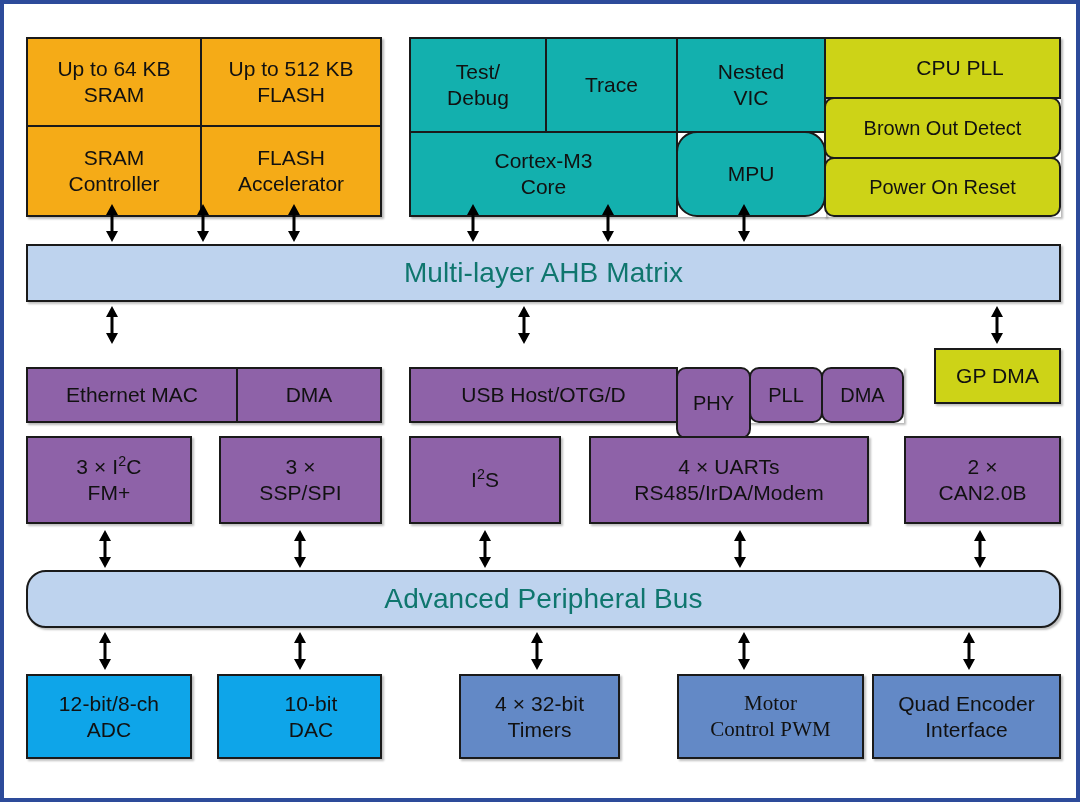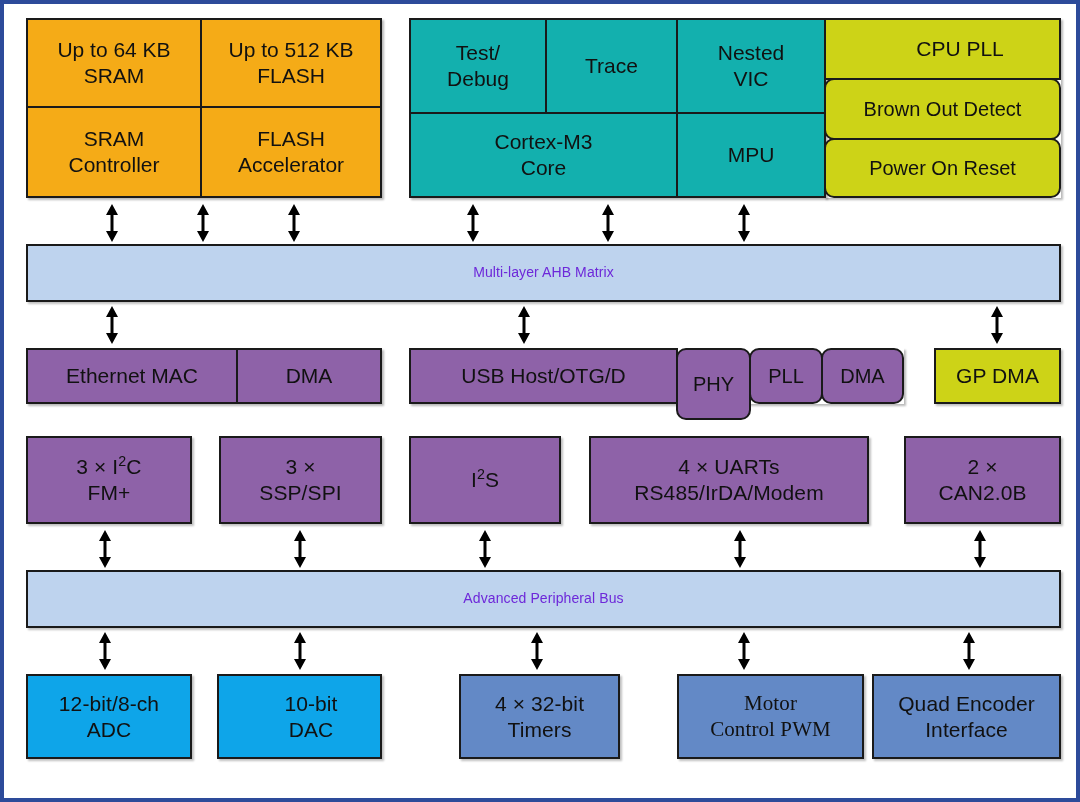--- a/index.html
+++ b/index.html
@@ -43,38 +43,39 @@
   .c-bus    { background: #bed3ee; }
   .c-purple { background: #8e62a8; }
   .c-darkteal { background: #0ea5e9; }
   .c-blue   { background: #6389c6; }
 
   
   .grp {
     position: absolute;
     box-sizing: border-box;
     box-shadow: 2px 2px 2px rgba(0,0,0,0.28);
+    margin-top: 19px;
   }
   .cell {
     position: absolute;
     box-sizing: border-box;
     border: 2px solid #1a1a1a;
     display: flex;
     align-items: center;
     justify-content: center;
     text-align: center;
     color: #111111;
     font-size: 21px;
     line-height: 1.22;
   }
   .cell.small { font-size: 20px; border-radius: 10px; }
 
   .bus-label {
-    font-size: 14px;
-    color: #6d28d9;
+    font-size: 28px;
+    color: #0f766e;
   }
 
   
   .arrow {
     position: absolute;
     width: 14px;
   }
   .arrow svg { display: block; }
 </style>
 </head>
@@ -124,21 +125,21 @@
         <span>Nested</span><br>
         <span>VIC</span>
       </span>
     </div>
     <div class="cell c-teal" style="left:0; top:94px; width:269px; height:86px;">
       <span class="lbl">
         <span>Cortex-M3</span><br>
         <span>Core</span>
       </span>
     </div>
-    <div class="cell c-teal" style="left:267px; top:94px; width:150px; height:86px;">
+    <div class="cell c-teal" style="left:267px; top:94px; width:150px; height:86px;border-radius:21px;">
       <span class="lbl">MPU</span>
     </div>
   </div>
 
   <div class="grp" style="left:820px; top:14px; width:237px; height:180px;">
     <div class="cell c-lime" style="left:0; top:0; width:237px; height:62px;padding-left:35px;">
       <span class="lbl">CPU PLL</span>
     </div>
     <div class="cell c-lime small" style="left:0; top:60px; width:237px; height:62px;">
       <span class="lbl">Brown Out Detect</span>
@@ -280,21 +281,21 @@
     <svg width="14" height="38" viewBox="0 0 14 38">
         <path d="M7 0 L13 11 L8.5 11 L8.5 27 L13 27 L7 38 L1 27 L5.5 27 L5.5 11 L1 11 Z" fill="#000"></path>
       </svg>
   </div>
   <div class="arrow" style="left:969px; top:526px; height:38px;">
     <svg width="14" height="38" viewBox="0 0 14 38">
         <path d="M7 0 L13 11 L8.5 11 L8.5 27 L13 27 L7 38 L1 27 L5.5 27 L5.5 11 L1 11 Z" fill="#000"></path>
       </svg>
   </div>
 
-  <div class="blk c-bus" style="left:22px; top:566px; width:1035px; height:58px;">
+  <div class="blk c-bus" style="left:22px; top:566px; width:1035px; height:58px;border-radius:20px;">
     <span class="lbl bus-label">Advanced Peripheral Bus</span>
   </div>
 
   <div class="arrow" style="left:94px; top:628px; height:38px;">
     <svg width="14" height="38" viewBox="0 0 14 38">
         <path d="M7 0 L13 11 L8.5 11 L8.5 27 L13 27 L7 38 L1 27 L5.5 27 L5.5 11 L1 11 Z" fill="#000"></path>
       </svg>
   </div>
   <div class="arrow" style="left:289px; top:628px; height:38px;">
     <svg width="14" height="38" viewBox="0 0 14 38">

